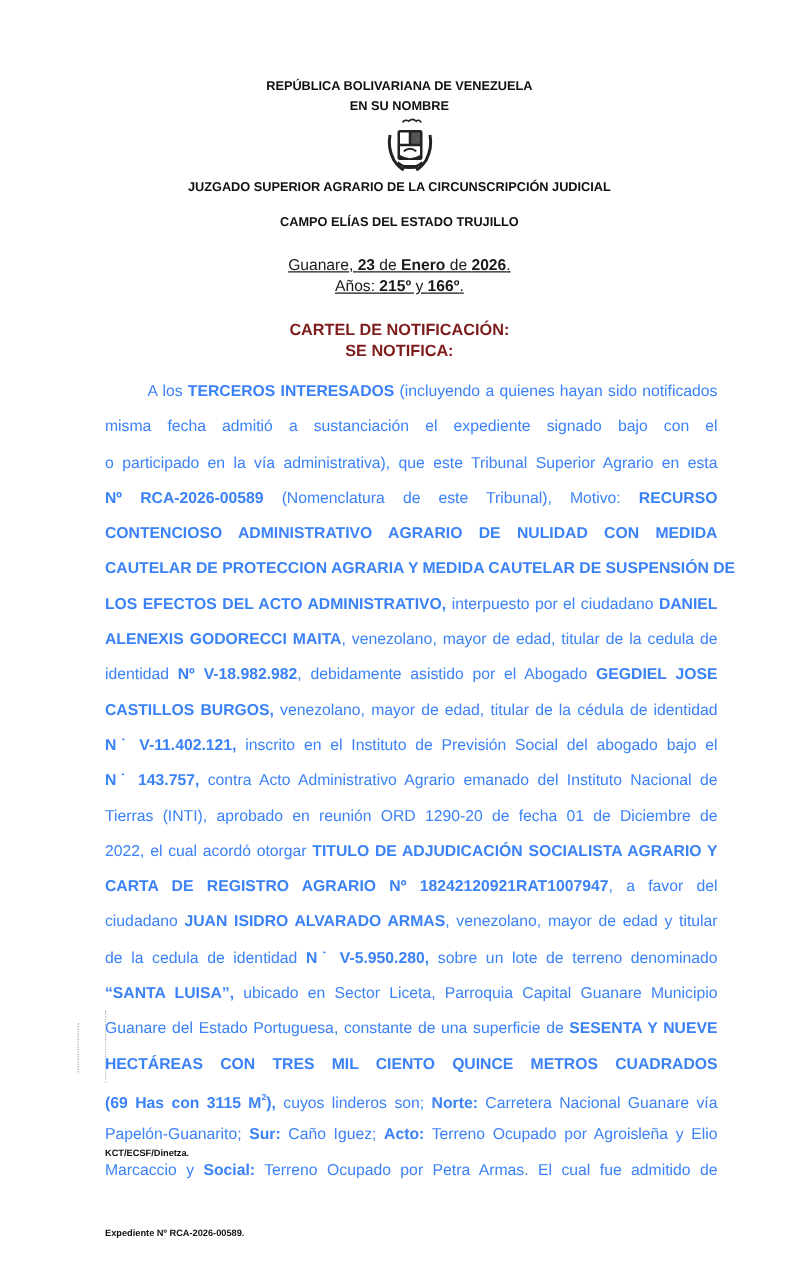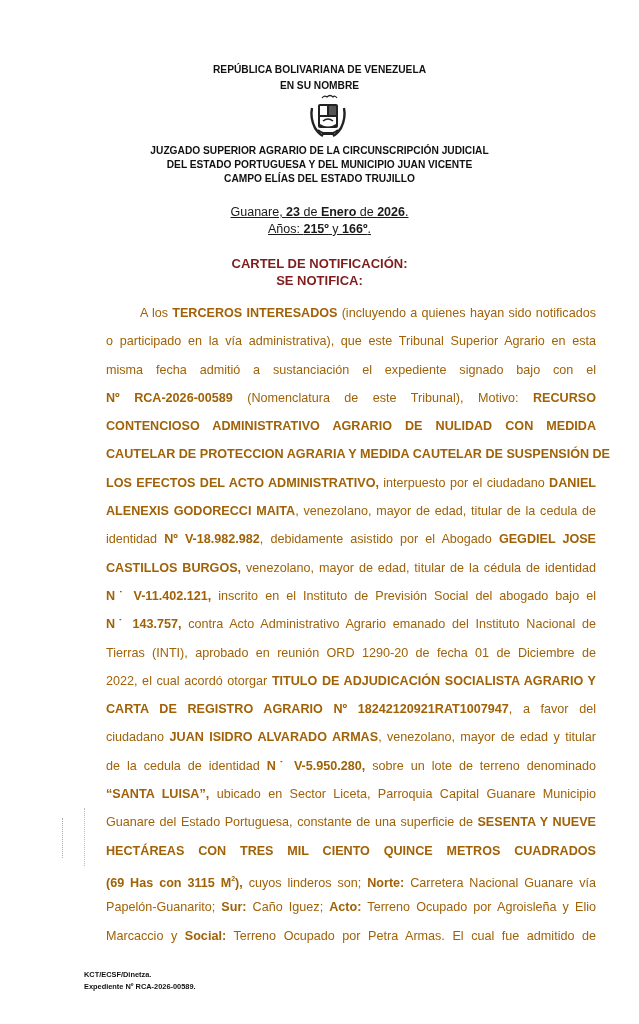--- a/index.html
+++ b/index.html
@@ -2,21 +2,21 @@
 <html><head>
 <meta charset="utf-8">
 <style>
   html, body { margin: 0; padding: 0; background: #ffffff; }
   body { width: 639px; height: 1024px; position: relative; overflow: hidden; color: #1a1a1a; }
   .page { position: absolute; left: 0; top: 0; width: 639px; height: 881px; background: #ffffff; }
   .hdr { position: absolute; left: 0; width: 639px; text-align: center; font-family: "Liberation Sans", sans-serif; font-weight: bold; font-size: 10.2px; letter-spacing: 0; color: #111; }
   .crest { position: absolute; left: 308px; top: 94px; width: 40px; height: 46px; }
   .dateblock { position: absolute; left: 0; width: 639px; text-align: center; font-family: "Liberation Sans", sans-serif; font-size: 12.5px; color: #1a1a1a; text-decoration: underline; }
   .title { position: absolute; left: 0; width: 639px; text-align: center; font-family: "Liberation Sans", sans-serif; font-weight: bold; font-size: 13px; color: #7f1d1d; }
-  .body-text { position: absolute; left: 84px; width: 490px; font-family: "Liberation Sans", sans-serif; font-size: 12.6px; line-height: 28.3px; text-align: justify; color: #a16207; top: 299px; margin-left: 22px; }
+  .body-text { position: absolute; left: 84px; width: 490px; font-family: "Liberation Sans", sans-serif; font-size: 12.6px; line-height: 28.3px; text-align: justify; color: #3b82f6; top: 299px; }
   .body-text .line { display: block; height: 28.3px; white-space: nowrap; text-align: justify; text-align-last: justify; }
   .body-text .line.first { padding-left: 34px; }
   .body-text b { font-weight: bold; }
   .sup { font-size: 7px; vertical-align: 6px; font-weight: bold; }
   .footer { position: absolute; left: 84px; font-family: "Liberation Sans", sans-serif; font-weight: bold; font-size: 7.4px; color: #111; line-height: 12px; }
   .margin-mark { position: absolute; left: 62px; top: 818px; width: 2px; height: 40px; border-left: 1px dotted #aaa; }
   .margin-mark2 { position: absolute; left: 84px; top: 808px; width: 1px; height: 58px; border-left: 1px dotted #bbb; }
 </style>
 </head>
 <body>
@@ -33,40 +33,39 @@
     <rect x="10" y="10" width="20" height="24" rx="2" fill="#222"></rect>
     <rect x="12" y="12" width="7" height="9" fill="#fff"></rect>
     <rect x="21" y="12" width="7" height="9" fill="#555"></rect>
     <path d="M12 23 h16 v7 q-8 5 -16 0 z" fill="#fff"></path>
     <path d="M15 27 q5 -4 10 0" fill="none" stroke="#222" stroke-width="1.6"></path>
     <path d="M10 36 q10 8 20 0" fill="none" stroke="#222" stroke-width="2"></path>
     <rect x="14" y="38" width="12" height="3" fill="#222"></rect>
   </svg>
 
   <div class="hdr" style="top:145px;">JUZGADO SUPERIOR AGRARIO DE LA CIRCUNSCRIPCIÓN JUDICIAL</div>
-  <div class="hdr" style="top:159px;">DEL ESTADO PORTUGUESA Y DEL MUNICIPIO JUAN VICENTE</div>
   <div class="hdr" style="top:173px;">CAMPO ELÍAS DEL ESTADO TRUJILLO</div>
 
   <div class="dateblock" style="top:205px;">
     <span>Guanare, </span><b>23</b><span> de </span><b>Enero</b><span> de </span><b>2026</b><span>.</span>
   </div>
   <div class="dateblock" style="top:222px;">
     <span>Años: </span><b>215º</b><span> y </span><b>166º</b><span>.</span>
   </div>
 
   <div class="title" style="top:256px;">CARTEL DE NOTIFICACIÓN:</div>
   <div class="title" style="top:273px;">SE NOTIFICA:</div>
 
   <div class="margin-mark"></div>
   <div class="margin-mark2"></div>
 
   <div class="body-text">
     <span class="line first"><span>A los </span><b>TERCEROS INTERESADOS</b><span> (incluyendo a quienes hayan sido notificados</span></span>
+    <span class="line"><span>misma fecha admitió a sustanciación el expediente signado bajo con el</span></span>
     <span class="line"><span>o participado en la vía administrativa), que este Tribunal Superior Agrario en esta</span></span>
-    <span class="line"><span>misma fecha admitió a sustanciación el expediente signado bajo con el</span></span>
     <span class="line"><b>Nº RCA-2026-00589</b><span> (Nomenclatura de este Tribunal), Motivo: </span><b>RECURSO</b></span>
     <span class="line"><b>CONTENCIOSO ADMINISTRATIVO AGRARIO DE NULIDAD CON MEDIDA</b></span>
     <span class="line"><b>CAUTELAR DE PROTECCION AGRARIA Y MEDIDA CAUTELAR DE SUSPENSIÓN DE</b></span>
     <span class="line"><b>LOS EFECTOS DEL ACTO ADMINISTRATIVO,</b><span> interpuesto por el ciudadano </span><b>DANIEL</b></span>
     <span class="line"><b>ALENEXIS GODORECCI MAITA</b><span>, venezolano, mayor de edad, titular de la cedula de</span></span>
     <span class="line"><span>identidad </span><b>Nº V-18.982.982</b><span>, debidamente asistido por el Abogado </span><b>GEGDIEL JOSE</b></span>
     <span class="line"><b>CASTILLOS BURGOS,</b><span> venezolano, mayor de edad, titular de la cédula de identidad</span></span>
     <span class="line"><b>N˙ V-11.402.121,</b><span> inscrito en el Instituto de Previsión Social del abogado bajo el</span></span>
     <span class="line"><b>N˙ 143.757,</b><span> contra Acto Administrativo Agrario emanado del Instituto Nacional de</span></span>
     <span class="line"><span>Tierras (INTI), aprobado en reunión ORD 1290-20 de fecha 01 de Diciembre de</span></span>
@@ -75,16 +74,16 @@
     <span class="line"><span>ciudadano </span><b>JUAN ISIDRO ALVARADO ARMAS</b><span>, venezolano, mayor de edad y titular</span></span>
     <span class="line"><span>de la cedula de identidad </span><b>N˙ V-5.950.280,</b><span> sobre un lote de terreno denominado</span></span>
     <span class="line"><b>“SANTA LUISA”,</b><span> ubicado en Sector Liceta, Parroquia Capital Guanare Municipio</span></span>
     <span class="line"><span>Guanare del Estado Portuguesa, constante de una superficie de </span><b>SESENTA Y NUEVE</b></span>
     <span class="line"><b>HECTÁREAS CON TRES MIL CIENTO QUINCE METROS CUADRADOS</b></span>
     <span class="line"><b>(69 Has con 3115 M</b><span class="sup">2</span><b>),</b><span> cuyos linderos son; </span><b>Norte:</b><span> Carretera Nacional Guanare vía</span></span>
     <span class="line"><span>Papelón-Guanarito; </span><b>Sur:</b><span> Caño Iguez; </span><b>Acto:</b><span> Terreno Ocupado por Agroisleña y Elio</span></span>
     <span class="line"><span>Marcaccio y </span><b>Social:</b><span> Terreno Ocupado por Petra Armas. El cual fue admitido de</span></span>
   </div>
 
-  <div class="footer" style="top:969px;">KCT/ECSF/Dinetza.</div>
+  <div class="footer" style="top:917px;">KCT/ECSF/Dinetza.</div>
   <div class="footer" style="top:981px;">Expediente Nº RCA-2026-00589.</div>
 
 </div>
 
 </body></html>

